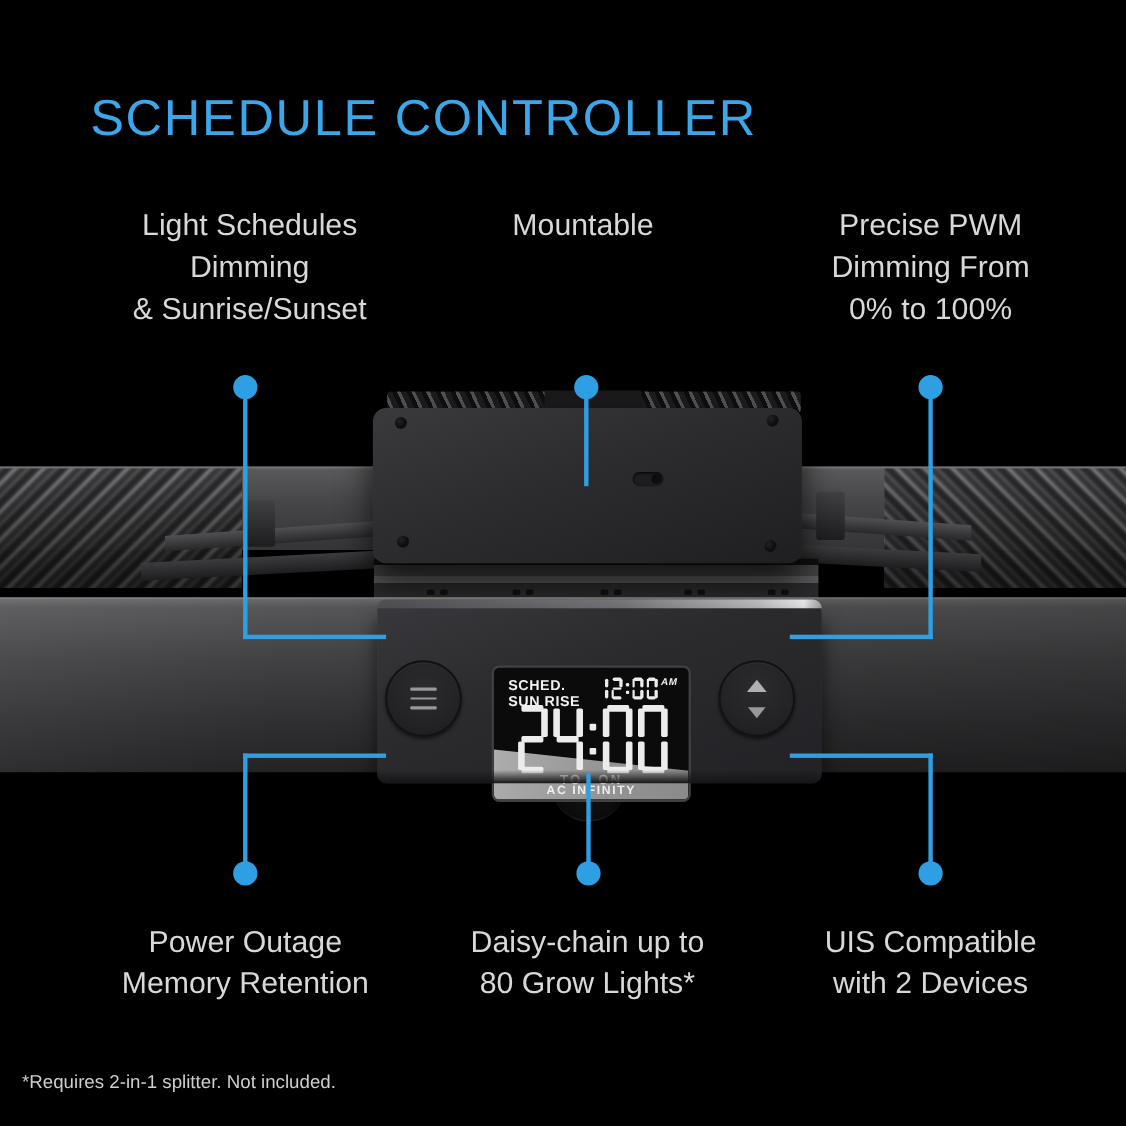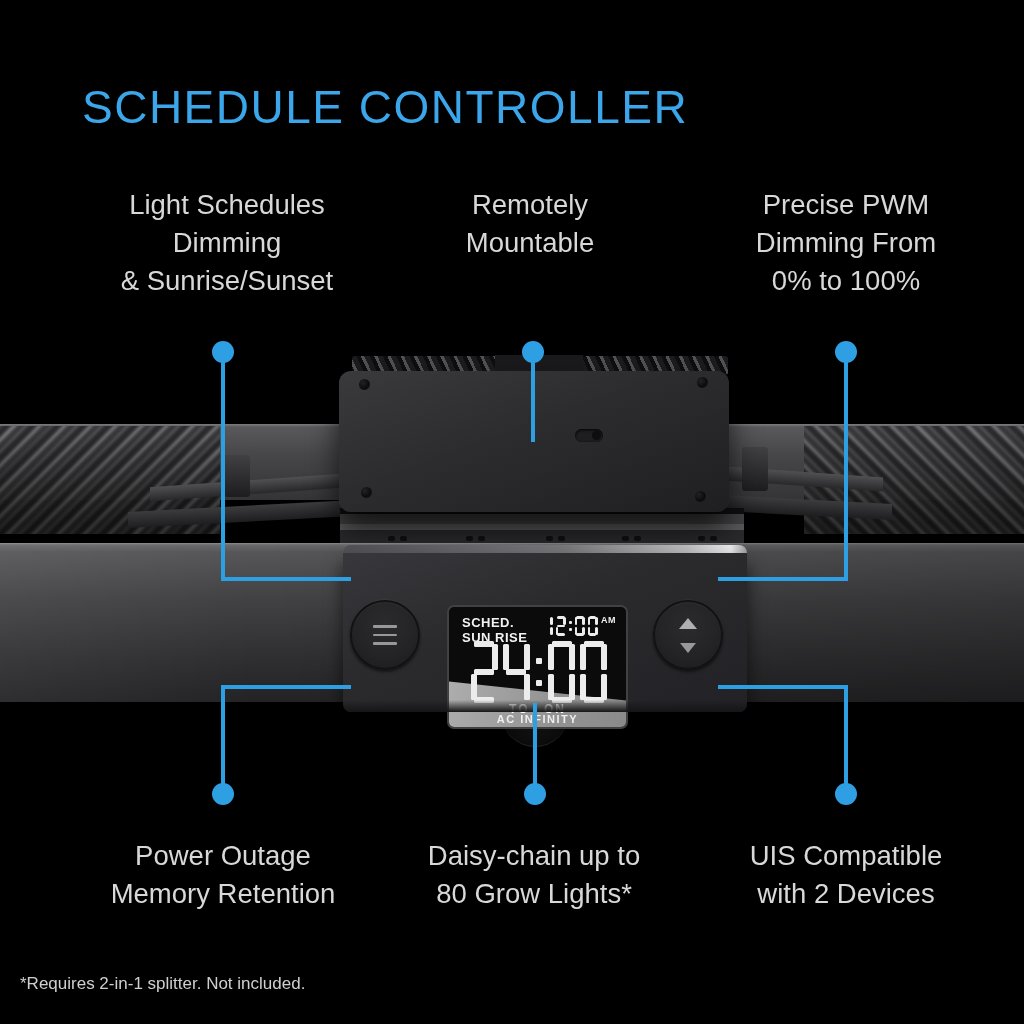--- a/index.html
+++ b/index.html
@@ -115,21 +115,21 @@
   }
   .display-band{
     position:absolute;inset:0;
     background:linear-gradient(105deg,#b2b2b2 0%,#949494 60%,#8a8a8a 100%);
     clip-path:polygon(0 62%,100% 78%,100% 100%,0 100%);
   }
   .mode{position:absolute;left:13px;top:8px;color:#f2f2f2;font-size:13px;line-height:15px;
     font-weight:bold;letter-spacing:.5px;}
   .clock{position:absolute;right:10px;top:9px;--dw:10px;--dh:20px;--st:2.6px;--dg:1.4px;white-space:nowrap;}
   .meridiem{font-size:9px;font-weight:bold;color:#f0f0f0;vertical-align:top;margin-left:2px;letter-spacing:.5px;
-    position:relative;top:-1px;display:inline-block;}
+    position:relative;top:-1px;display:inline-block;font-style:italic;}
   .main-time{position:absolute;left:12px;top:34px;width:156px;height:62px;
     display:flex;justify-content:center;align-items:stretch;
     --dw:27px;--dh:62px;--st:6px;--dg:2.5px;}
   .status{position:absolute;left:0;right:0;top:95px;text-align:center;color:#fff;
     font-size:12px;font-weight:600;letter-spacing:2px;word-spacing:9px;}
   .brand{position:absolute;left:0;right:0;bottom:2px;text-align:center;color:#efefef;
     font-size:11px;font-weight:bold;letter-spacing:1.5px;}
 
   
   .ss-digit{position:relative;display:inline-block;width:var(--dw);height:var(--dh);margin:0 var(--dg);}
@@ -169,21 +169,20 @@
 <div class="stage">
 
   <h1 class="title">SCHEDULE CONTROLLER</h1>
 
   <div class="callout co-tl">
     <div>Light Schedules</div>
     <div>Dimming</div>
     <div>&amp; Sunrise/Sunset</div>
   </div>
   <div class="callout co-tc">
-    <div>Remotely</div>
     <div>Mountable</div>
   </div>
   <div class="callout co-tr">
     <div>Precise PWM</div>
     <div>Dimming From</div>
     <div>0% to 100%</div>
   </div>
 
   <div class="callout co-bl">
     <div>Power Outage</div>

